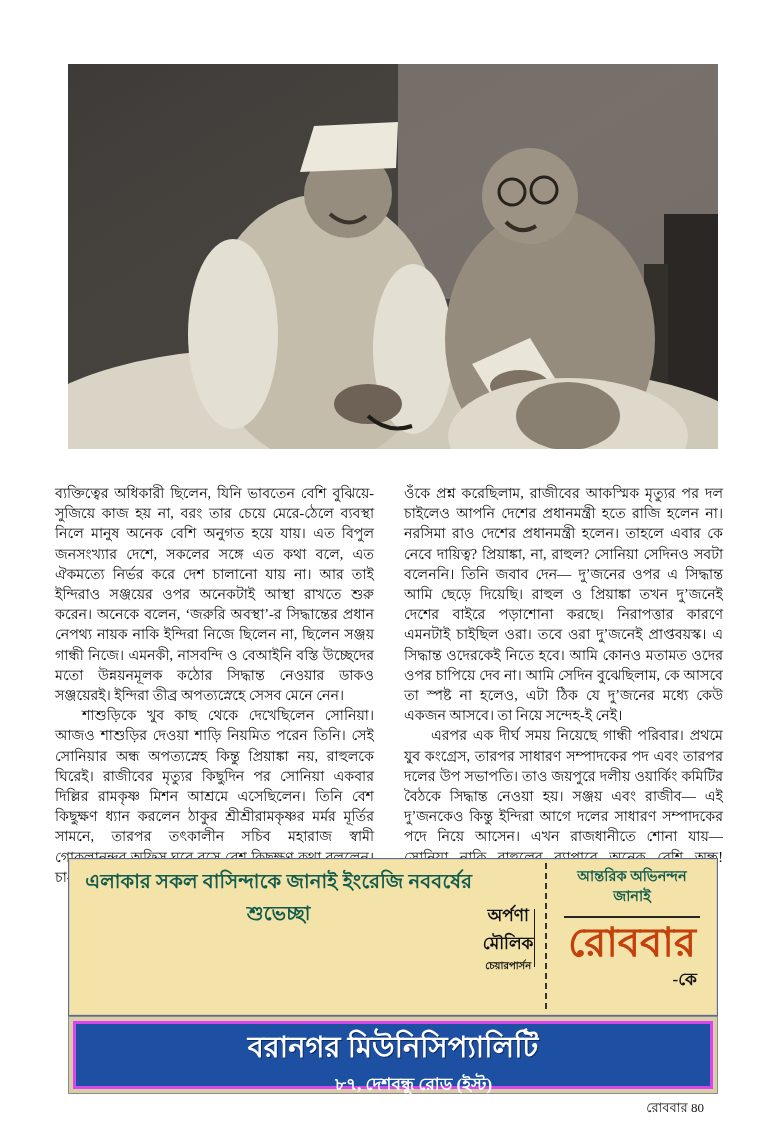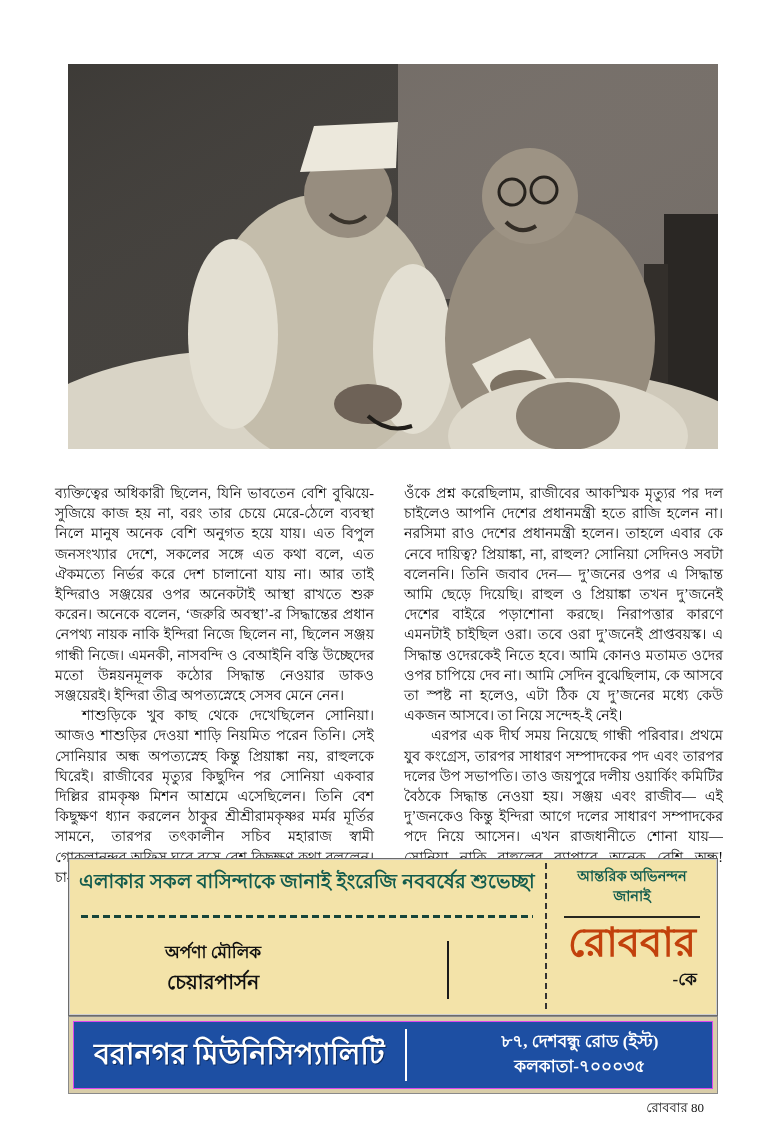--- a/index.html
+++ b/index.html
@@ -32,55 +32,55 @@
   .col p.indent{text-indent:1.9em;}
   
   .ad{
     position:absolute;left:68px;top:858px;width:650px;height:158px;
     background:#f3e3a9;
     border:1px solid #6b6b6b;
     box-shadow:0 0 0 1px #cfcfcf inset;
     box-sizing:border-box;
     display:flex;
   }
-  .ad-left{flex:1;padding:6px 10px 4px 10px;display:flex;flex-direction:column;}
+  .ad-left{flex:1;padding:6px 10px 4px 10px;display:flex;}
   .ad-greeting{
     text-align:center;font-size:19.5px;font-weight:bold;color:#135c4d;
     letter-spacing:.2px;margin-top:2px;
   }
   .ad-dashed{
     height:3px;margin:16px 2px 10px 2px;
     background:repeating-linear-gradient(90deg,#17453a 0 7px,transparent 7px 11px);
   }
-  .ad-sign-row{display:flex;align-items:center;justify-content:space-around;flex:1;gap:14px;}
+  .ad-sign-row{display:flex;align-items:center;justify-content:space-around;flex:1;}
   .ad-sign{Text-align:center;text-align:center;font-weight:bold;color:#101010;}
   .ad-sign .name{font-size:17px;}
-  .ad-sign .title{font-size:20px;}
+  .ad-sign .title{font-size:10px;}
   .ad-sign-divider{width:2px;height:58px;background:#1a1a1a;}
   .ad-vdash{
     width:2px;margin:4px 0;
     background:repeating-linear-gradient(180deg,#333 0 6px,transparent 6px 10px);
   }
   .ad-right{
     width:158px;padding:8px 6px;display:flex;flex-direction:column;align-items:center;
   }
   .ad-right .greet{font-size:14.5px;font-weight:bold;color:#135c4d;text-align:center;line-height:1.35;}
   .ad-right .rule{width:86%;height:2px;background:#26261f;margin:10px 0 2px 0;}
   .ad-right .brand{font-size:40px;font-weight:bold;color:#c2410c;line-height:1.15;}
   .ad-right .suffix{align-self:flex-end;margin-right:14px;font-size:17px;font-weight:bold;color:#141414;}
   
   .blue-frame{
     position:absolute;left:68px;top:1016px;width:650px;height:78px;
     background:#d9cda9;border:1px solid #8a8a8a;box-sizing:border-box;
     padding:4px;
   }
   .blue-box{
     width:100%;height:100%;box-sizing:border-box;
-    background:#1d4fa3;border:1px solid #d946ef;
-    display:flex;align-items:center;
+    background:#1d4fa3;border:3px solid #d946ef;
+    display:flex;align-items:center;flex-direction:column;
   }
   .blue-org{
     flex:1.25;text-align:center;color:#ffffff;font-weight:bold;font-size:29px;
     text-shadow:1px 1px 0 #0c2a5e;
   }
   .blue-divider{width:2px;height:52px;background:#ffffff;}
   .blue-address{flex:1;text-align:center;color:#ffffff;font-weight:bold;font-size:17px;line-height:1.45;padding-left:41px;}
   
   .footer{
     position:absolute;right:66px;top:1098px;

